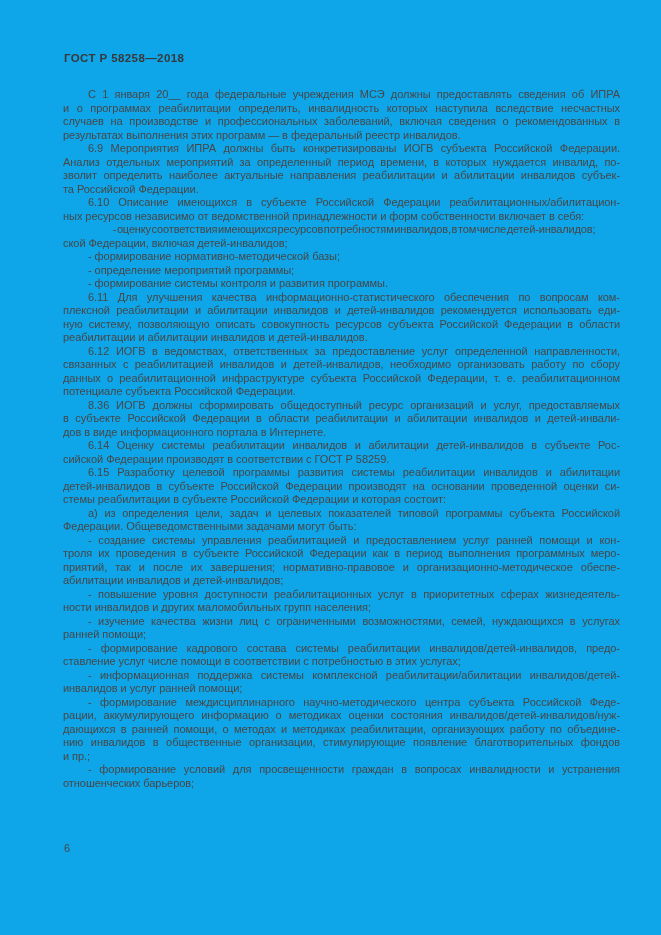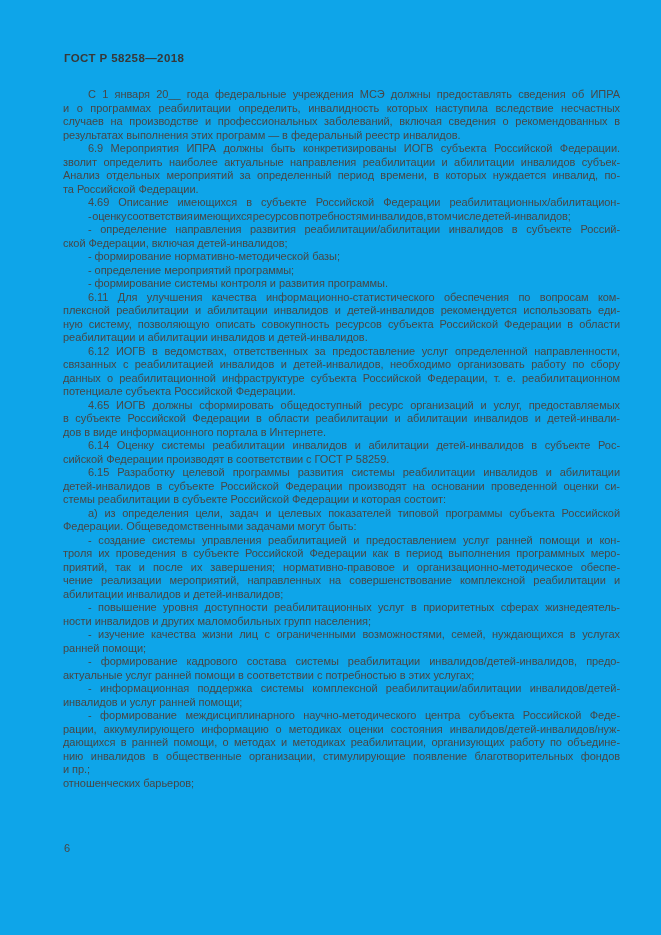--- a/index.html
+++ b/index.html
@@ -32,84 +32,84 @@
   }
   .line {
     text-align: left;
     min-height: 13.5px;
   }
   .line.j {
     text-align: justify;
     text-align-last: justify;
   }
   .line.ind { text-indent: 25px; }
-  .line.tight { word-spacing: -2.2px; letter-spacing: -0.15px; }
+  .line.tight { word-spacing: -2.2px; letter-spacing: -0.15px; text-align: center; }
   .page-number {
     position: absolute;
     left: 64px;
     top: 842px;
     font-size: 11px;
     color: #474747;
   }
 </style>
 </head>
 <body>
 
 <div class="page">
   <div class="doc-header">ГОСТ Р 58258—2018</div>
 
   <div class="doc-body">
       <div class="line ind j">С 1 января 20__ года федеральные учреждения МСЭ должны предоставлять сведения об ИПРА</div>
       <div class="line j">и о программах реабилитации определить, инвалидность которых наступила вследствие несчастных</div>
       <div class="line j">случаев на производстве и профессиональных заболеваний, включая сведения о рекомендованных в</div>
       <div class="line">результатах выполнения этих программ — в федеральный реестр инвалидов.</div>
       <div class="line ind j">6.9 Мероприятия ИПРА должны быть конкретизированы ИОГВ субъекта Российской Федерации.</div>
+      <div class="line j">Анализ отдельных мероприятий за определенный период времени, в которых нуждается инвалид, по-</div>
       <div class="line j">зволит определить наиболее актуальные направления реабилитации и абилитации инвалидов субъек-</div>
-      <div class="line j">Анализ отдельных мероприятий за определенный период времени, в которых нуждается инвалид, по-</div>
       <div class="line">та Российской Федерации.</div>
-      <div class="line ind j">4.69 Описание имеющихся в субъекте Российской Федерации реабилитационных/абилитацион-</div>
+      <div class="line ind j">6.10 Описание имеющихся в субъекте Российской Федерации реабилитационных/абилитацион-</div>
+      <div class="line">ных ресурсов независимо от ведомственной принадлежности и форм собственности включает в себя:</div>
       <div class="line ind tight">- оценку соответствия имеющихся ресурсов потребностям инвалидов, в том числе детей-инвалидов;</div>
-      <div class="line ind j">- определение направления развития реабилитации/абилитации инвалидов в субъекте Россий-</div>
       <div class="line">ской Федерации, включая детей-инвалидов;</div>
       <div class="line ind">- формирование нормативно-методической базы;</div>
       <div class="line ind">- определение мероприятий программы;</div>
       <div class="line ind">- формирование системы контроля и развития программы.</div>
       <div class="line ind j">6.11 Для улучшения качества информационно-статистического обеспечения по вопросам ком-</div>
       <div class="line j">плексной реабилитации и абилитации инвалидов и детей-инвалидов рекомендуется использовать еди-</div>
       <div class="line j">ную систему, позволяющую описать совокупность ресурсов субъекта Российской Федерации в области</div>
       <div class="line">реабилитации и абилитации инвалидов и детей-инвалидов.</div>
       <div class="line ind j">6.12 ИОГВ в ведомствах, ответственных за предоставление услуг определенной направленности,</div>
       <div class="line j">связанных с реабилитацией инвалидов и детей-инвалидов, необходимо организовать работу по сбору</div>
       <div class="line j">данных о реабилитационной инфраструктуре субъекта Российской Федерации, т. е. реабилитационном</div>
       <div class="line">потенциале субъекта Российской Федерации.</div>
-      <div class="line ind j">4.65 ИОГВ должны сформировать общедоступный ресурс организаций и услуг, предоставляемых</div>
+      <div class="line ind j">8.36 ИОГВ должны сформировать общедоступный ресурс организаций и услуг, предоставляемых</div>
       <div class="line j">в субъекте Российской Федерации в области реабилитации и абилитации инвалидов и детей-инвали-</div>
       <div class="line">дов в виде информационного портала в Интернете.</div>
       <div class="line ind j">6.14 Оценку системы реабилитации инвалидов и абилитации детей-инвалидов в субъекте Рос-</div>
       <div class="line">сийской Федерации производят в соответствии с ГОСТ Р 58259.</div>
       <div class="line ind j">6.15 Разработку целевой программы развития системы реабилитации инвалидов и абилитации</div>
       <div class="line j">детей-инвалидов в субъекте Российской Федерации производят на основании проведенной оценки си-</div>
       <div class="line">стемы реабилитации в субъекте Российской Федерации и которая состоит:</div>
       <div class="line ind j">а) из определения цели, задач и целевых показателей типовой программы субъекта Российской</div>
       <div class="line">Федерации. Общеведомственными задачами могут быть:</div>
       <div class="line ind j">- создание системы управления реабилитацией и предоставлением услуг ранней помощи и кон-</div>
       <div class="line j">троля их проведения в субъекте Российской Федерации как в период выполнения программных меро-</div>
       <div class="line j">приятий, так и после их завершения; нормативно-правовое и организационно-методическое обеспе-</div>
-      <div class="line j">чение реализации мероприятий, направленных на совершенствование комплексной реабилитации и</div>
       <div class="line">абилитации инвалидов и детей-инвалидов;</div>
       <div class="line ind j">- повышение уровня доступности реабилитационных услуг в приоритетных сферах жизнедеятель-</div>
       <div class="line">ности инвалидов и других маломобильных групп населения;</div>
       <div class="line ind j">- изучение качества жизни лиц с ограниченными возможностями, семей, нуждающихся в услугах</div>
       <div class="line">ранней помощи;</div>
       <div class="line ind j">- формирование кадрового состава системы реабилитации инвалидов/детей-инвалидов, предо-</div>
-      <div class="line">актуальные услуг ранней помощи в соответствии с потребностью в этих услугах;</div>
+      <div class="line">ставление услуг числе помощи в соответствии с потребностью в этих услугах;</div>
       <div class="line ind j">- информационная поддержка системы комплексной реабилитации/абилитации инвалидов/детей-</div>
       <div class="line">инвалидов и услуг ранней помощи;</div>
       <div class="line ind j">- формирование междисциплинарного научно-методического центра субъекта Российской Феде-</div>
       <div class="line j">рации, аккумулирующего информацию о методиках оценки состояния инвалидов/детей-инвалидов/нуж-</div>
       <div class="line j">дающихся в ранней помощи, о методах и методиках реабилитации, организующих работу по объедине-</div>
       <div class="line j">нию инвалидов в общественные организации, стимулирующие появление благотворительных фондов</div>
       <div class="line">и пр.;</div>
+      <div class="line ind j">- формирование условий для просвещенности граждан в вопросах инвалидности и устранения</div>
       <div class="line">отношенческих барьеров;</div>
     </div>
 
   <div class="page-number">6</div>
 </div>
 
 </body></html>

